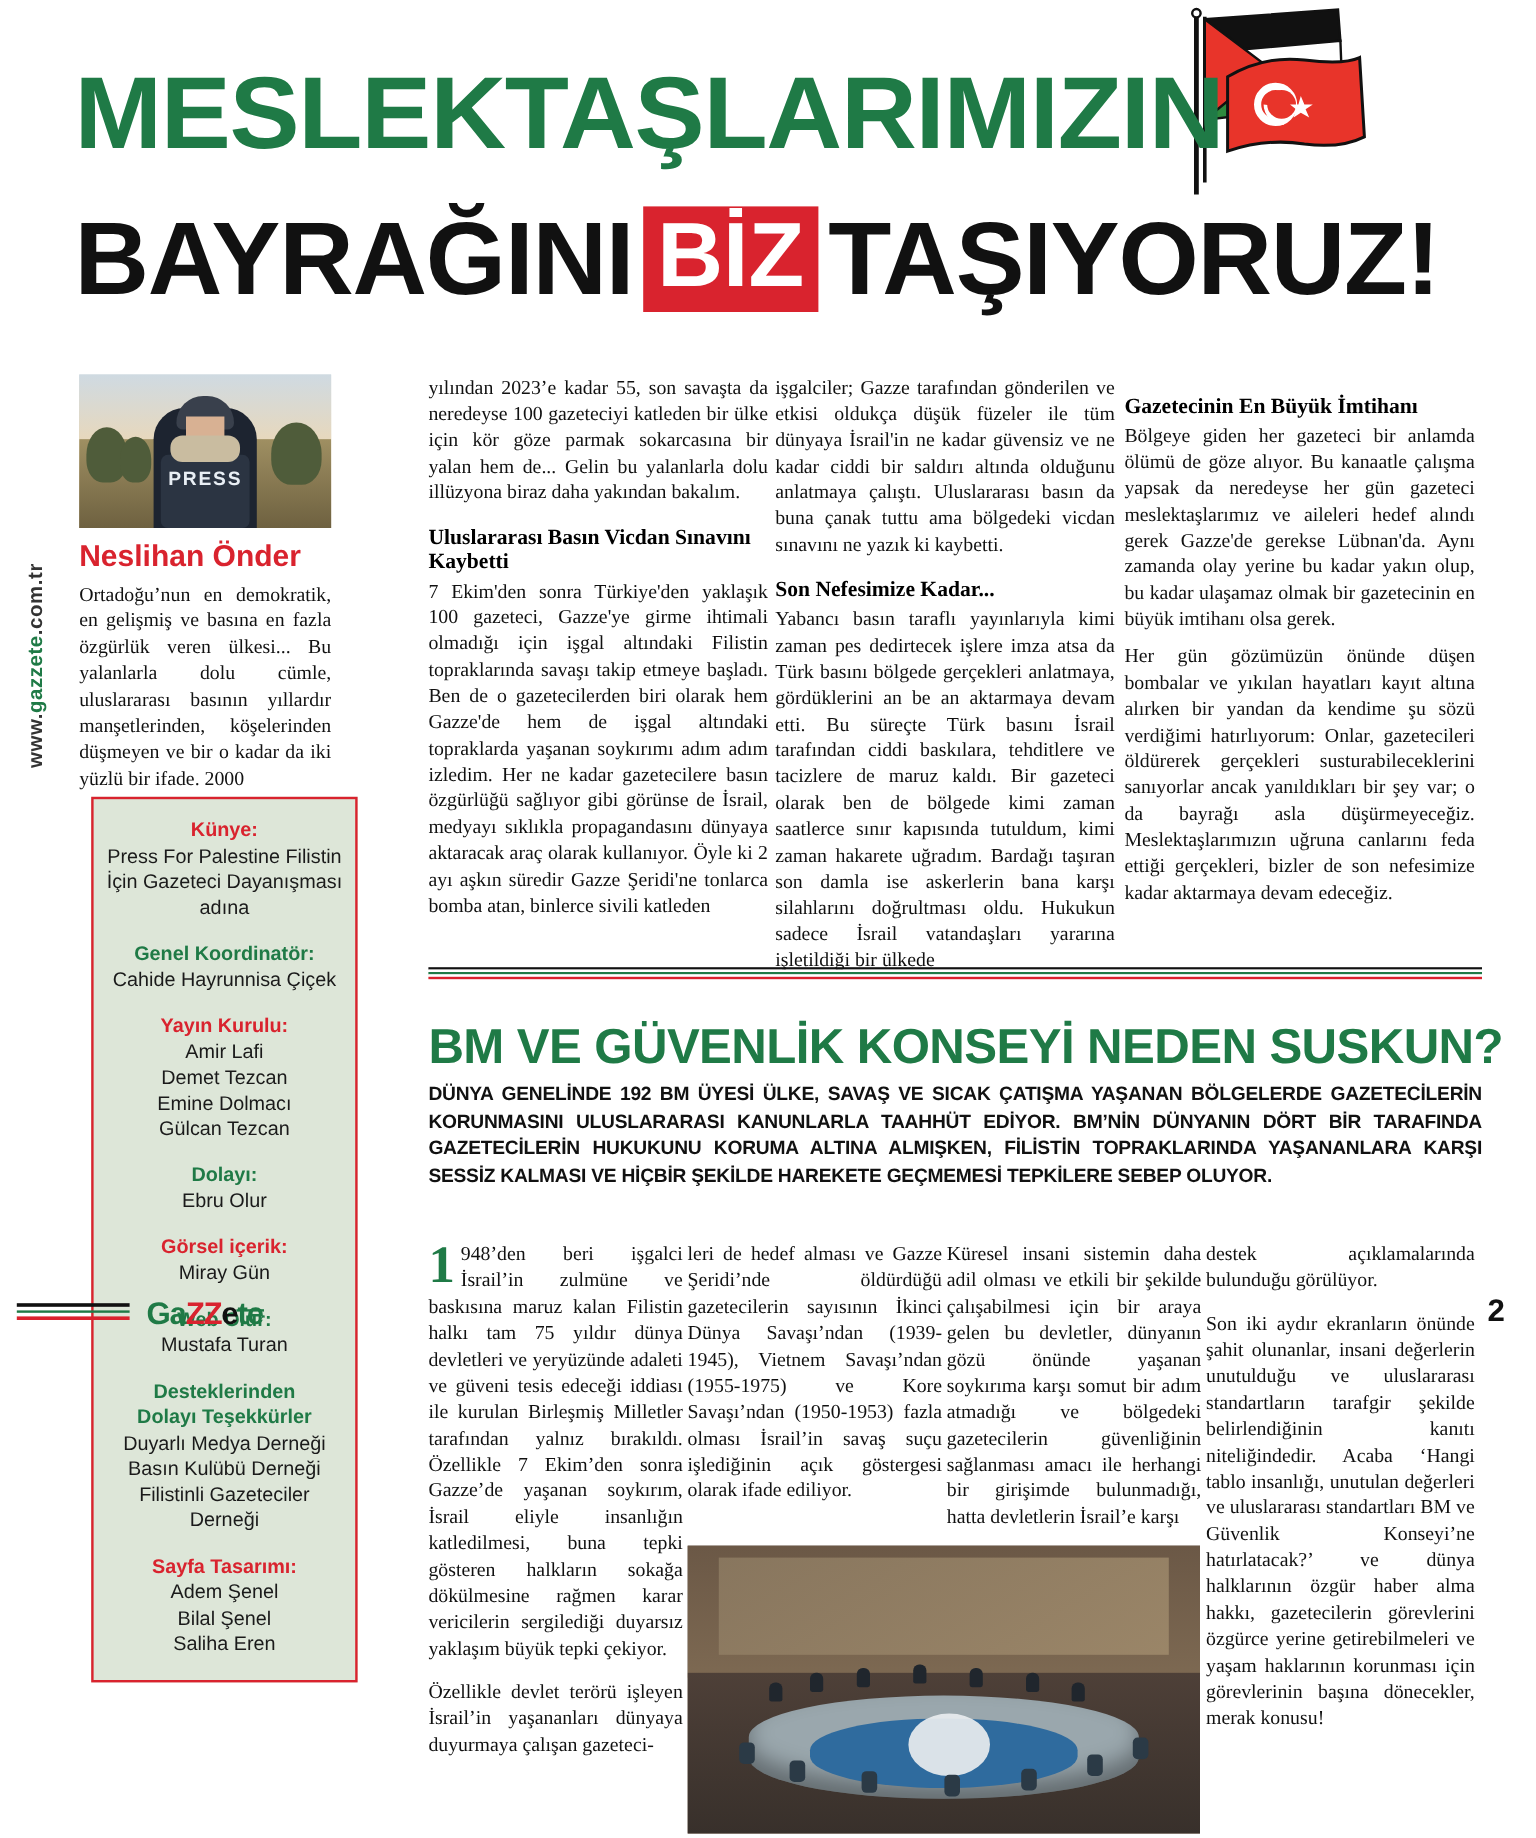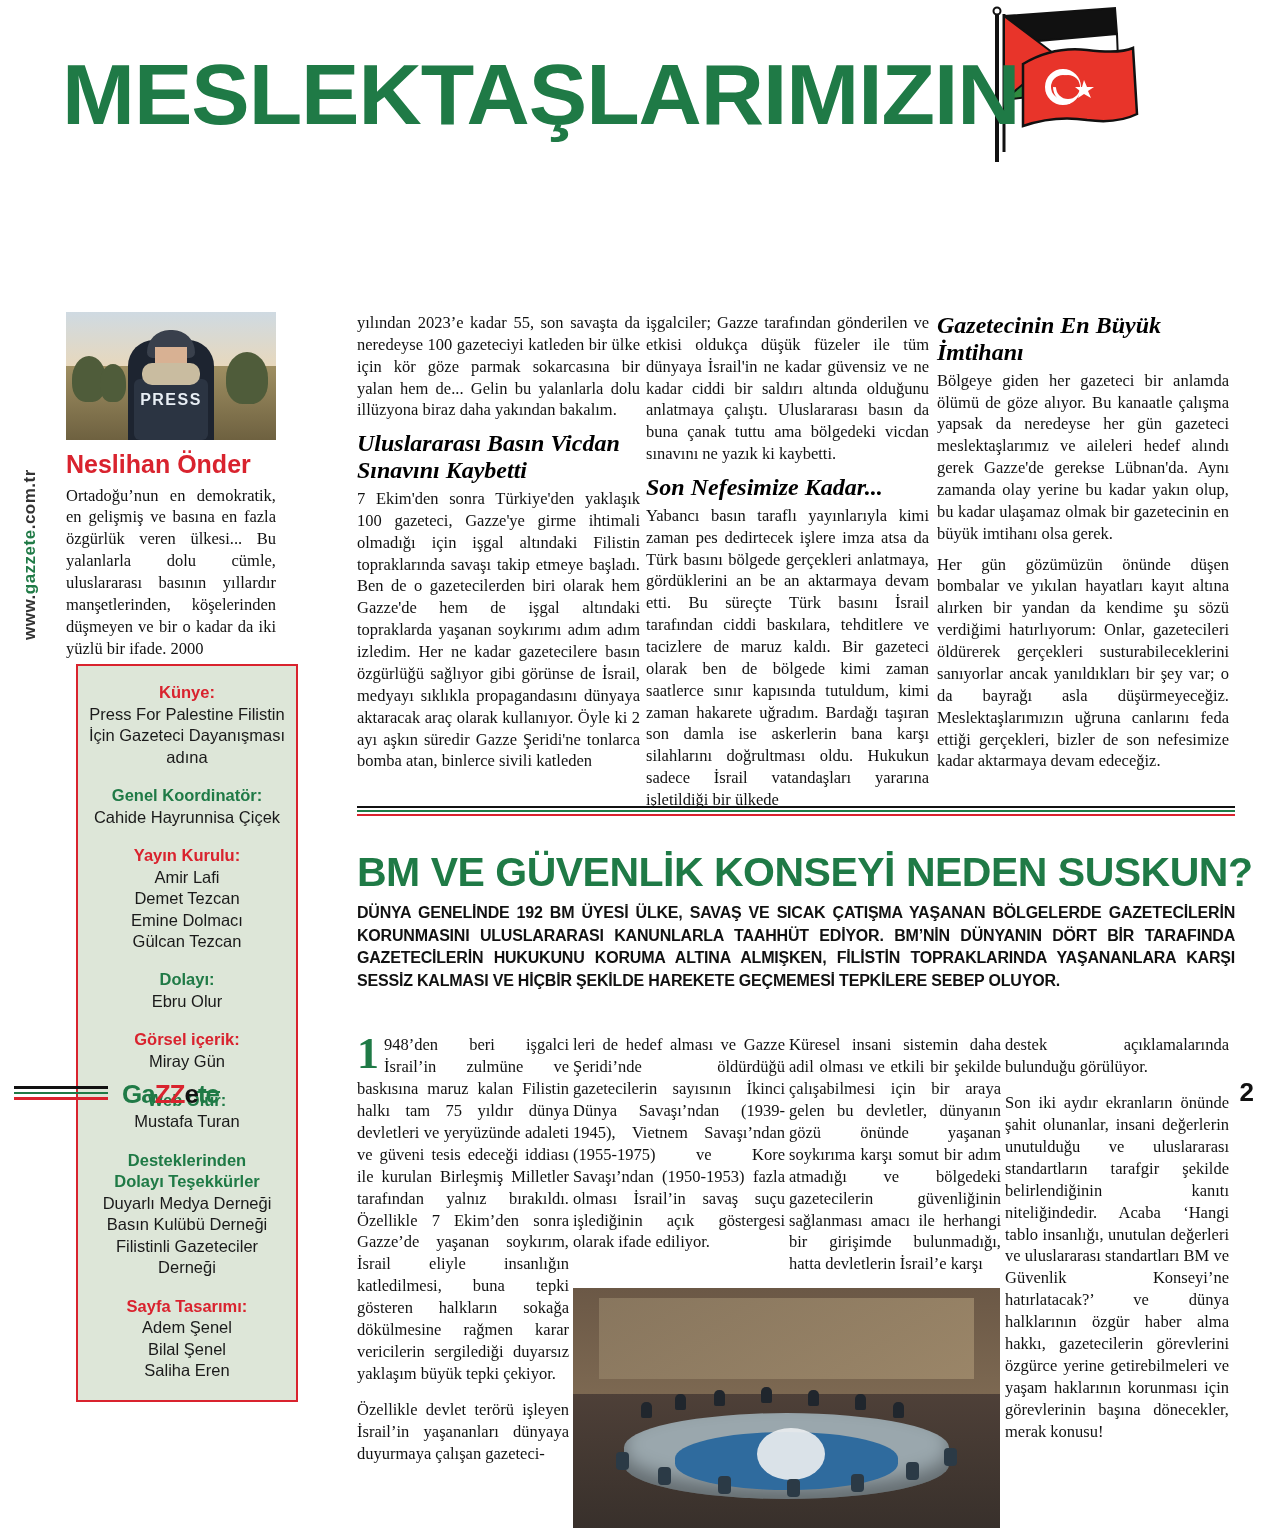--- a/index.html
+++ b/index.html
@@ -136,22 +136,22 @@
   .a1{position:absolute;top:312px;}
   .a1col{width:283px;}
   .a1 p,.a1col p{
     font-family:"Liberation Serif", serif;
     font-size:16.5px;line-height:1.325;color:#111;
     text-align:justify;margin:0 0 9px 0;
     hyphens:auto;
   }
   .sub-h{
     font-family:"Liberation Serif", serif;
-    font-weight:bold;font-size:24px;color:#000;
-    margin:0 0 4px 0;line-height:1.12;font-style:italic;
+    font-weight:bold;font-size:18px;color:#000;
+    margin:16px 0 4px 0;line-height:1.12;
   }
 
   
   .divider{position:absolute;left:357px;top:806px;width:878px;height:10px;}
   .divider div{height:2px;width:100%;}
   .dv-black{background:#111;}
   .dv-white{background:#fff;height:2px;}
   .dv-green{background:#1f7a46;}
   .dv-red{background:#d9232e;}
 
@@ -252,20 +252,25 @@
 
       <path d="M48 62 Q78 44 112 48 Q145 52 158 46 L162 112 Q142 122 112 118 Q80 113 48 124 Z" fill="#e8342a" stroke="#111" stroke-width="2.5"></path>
       <path d="M95 85 m-17 0 a17 17 0 1 0 17 -17 a13.5 13.5 0 1 1 0 34 a17 17 0 0 0 -17 -17" fill="#ffffff"></path>
       <circle cx="88" cy="85" r="15" fill="none" stroke="#ffffff" stroke-width="6"></circle>
       <circle cx="93" cy="85" r="12" fill="#e8342a"></circle>
       <polygon points="109,78 112,85 119,85 113,89 116,96 109,92 103,96 105,89 100,85 107,85" fill="#ffffff"></polygon>
     </svg>
 
     <div class="headline1">MESLEKTAŞLARIMIZIN</div>
 
+    <div class="headline2row">
+      <span class="headline2">BAYRAĞINI</span>
+      <span class="biz">BİZ</span>
+      <span class="headline2">TAŞIYORUZ!</span>
+    </div>
   </div>
 
   <div class="vurl">
     <span>www.</span><span class="g">gazzete</span><span>.com.tr</span>
   </div>
 
   <div class="col-left">
     <div class="author-photo">
       <div class="ph-sky"></div>
       <div class="ph-ground"></div>

